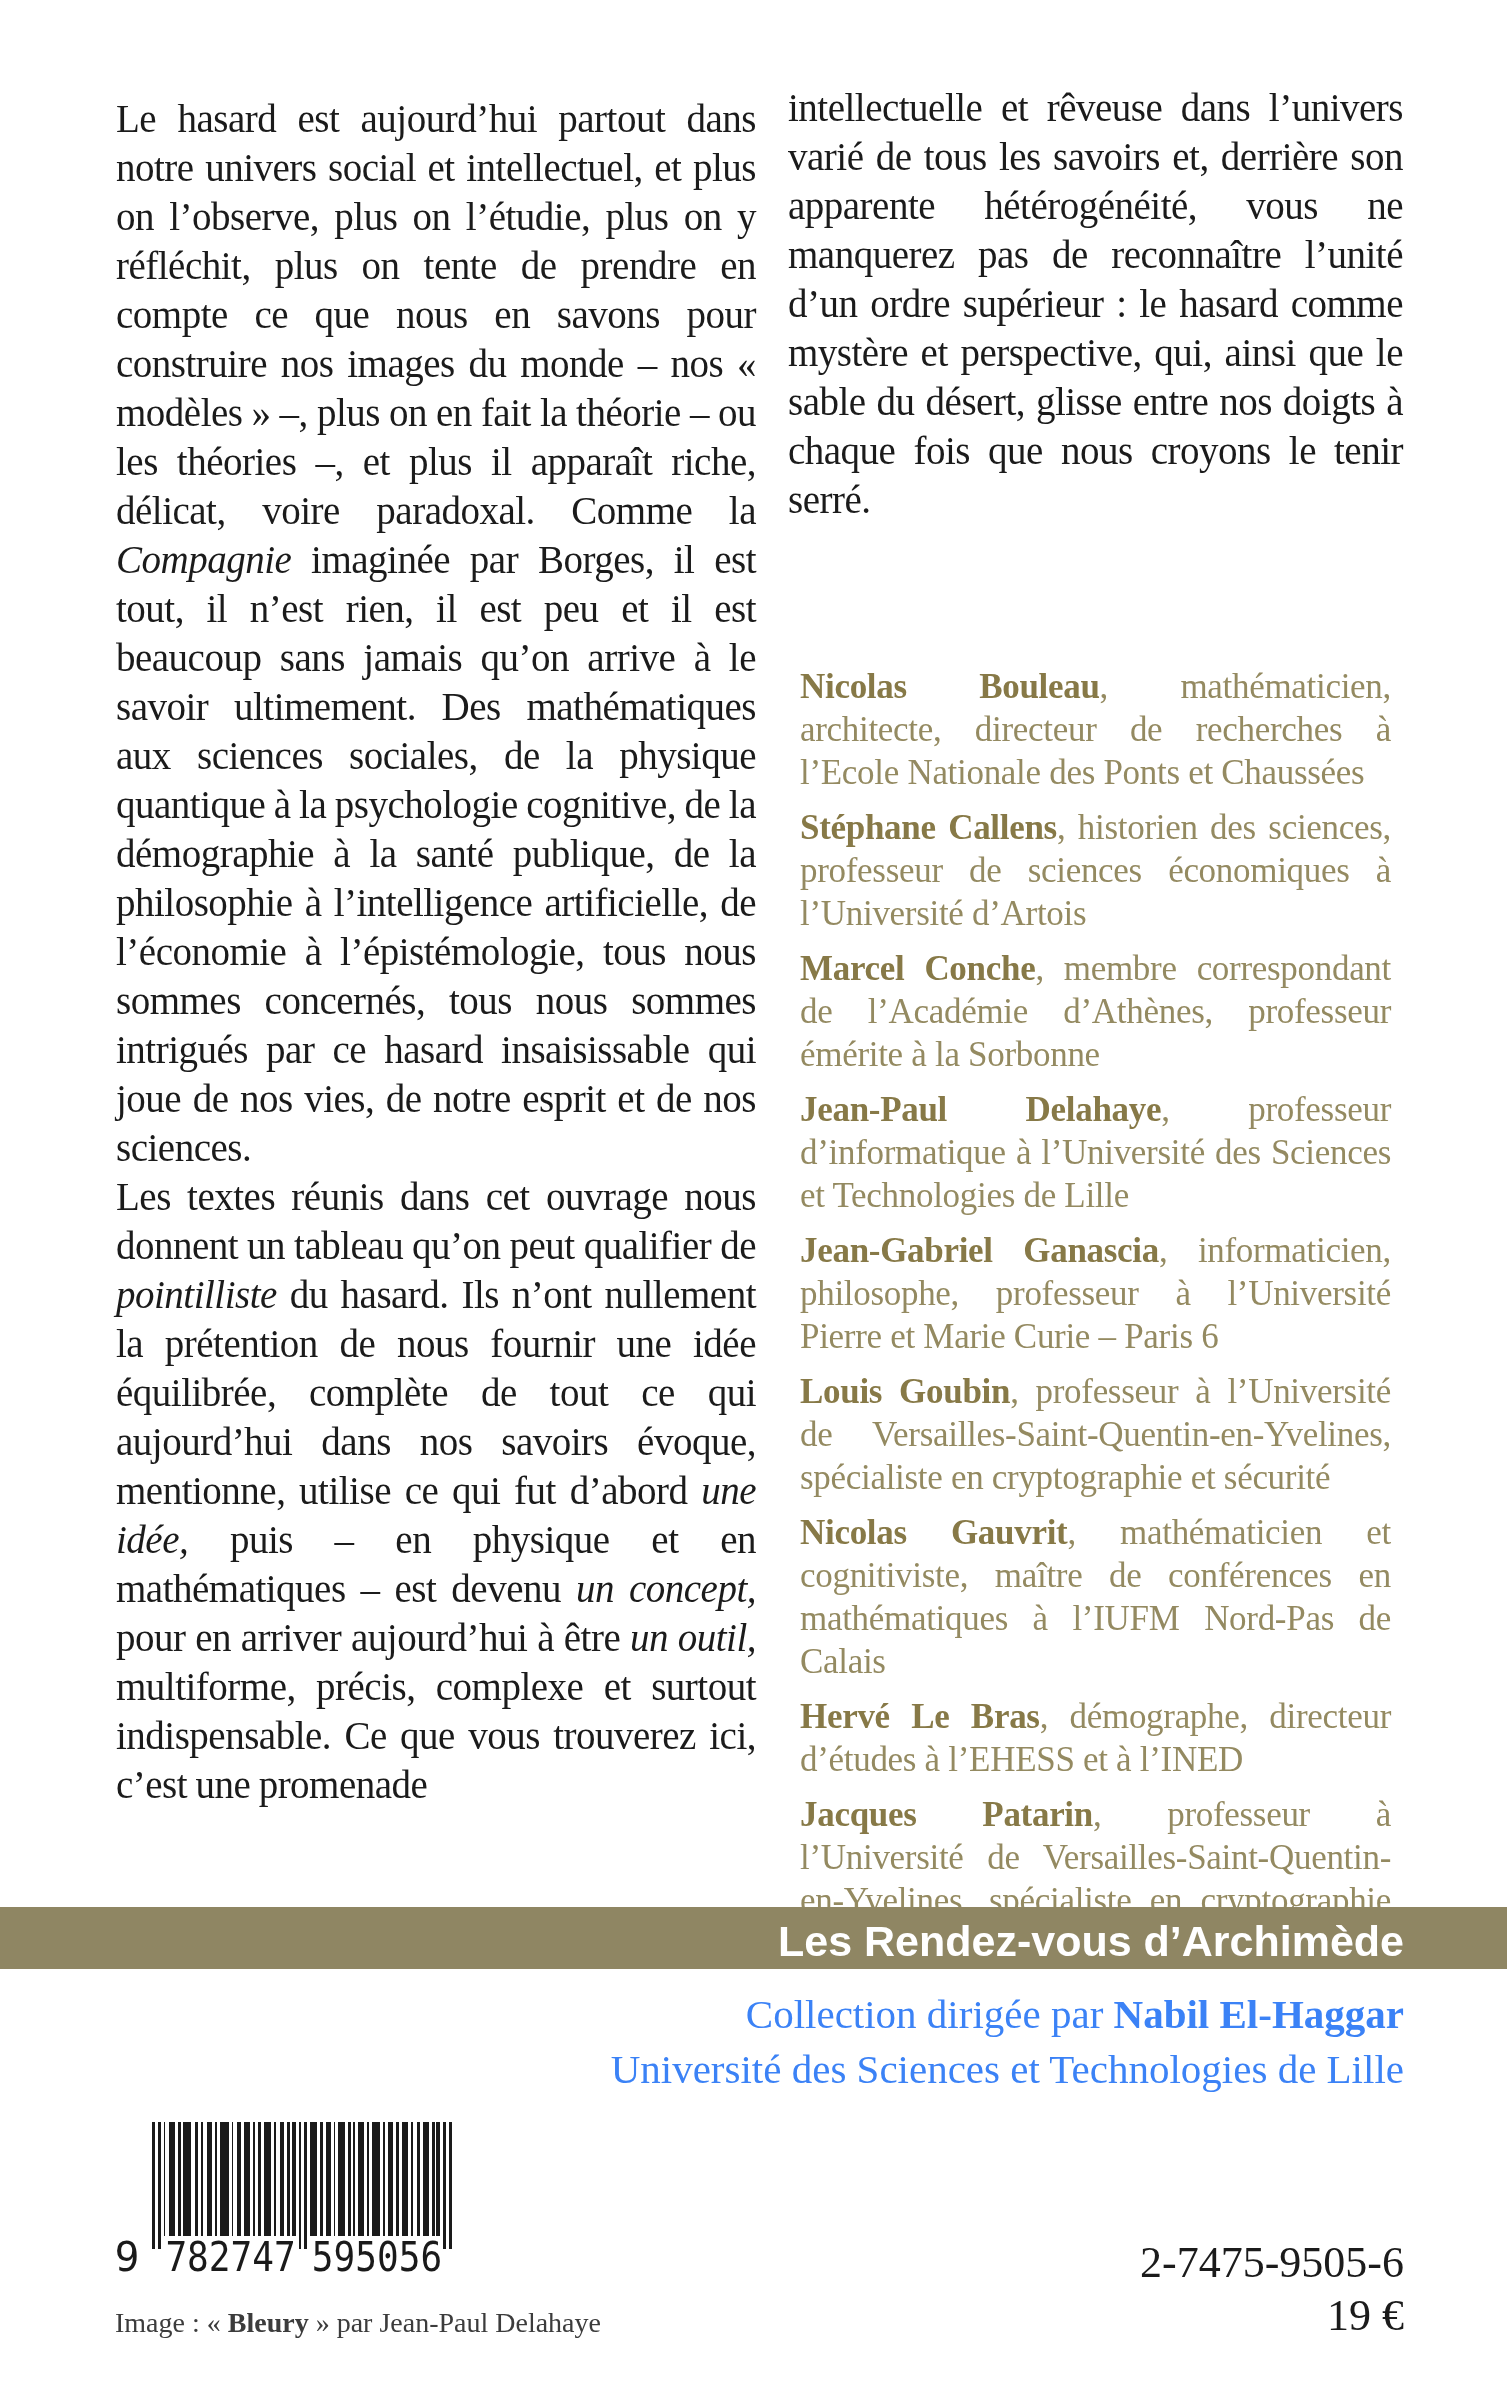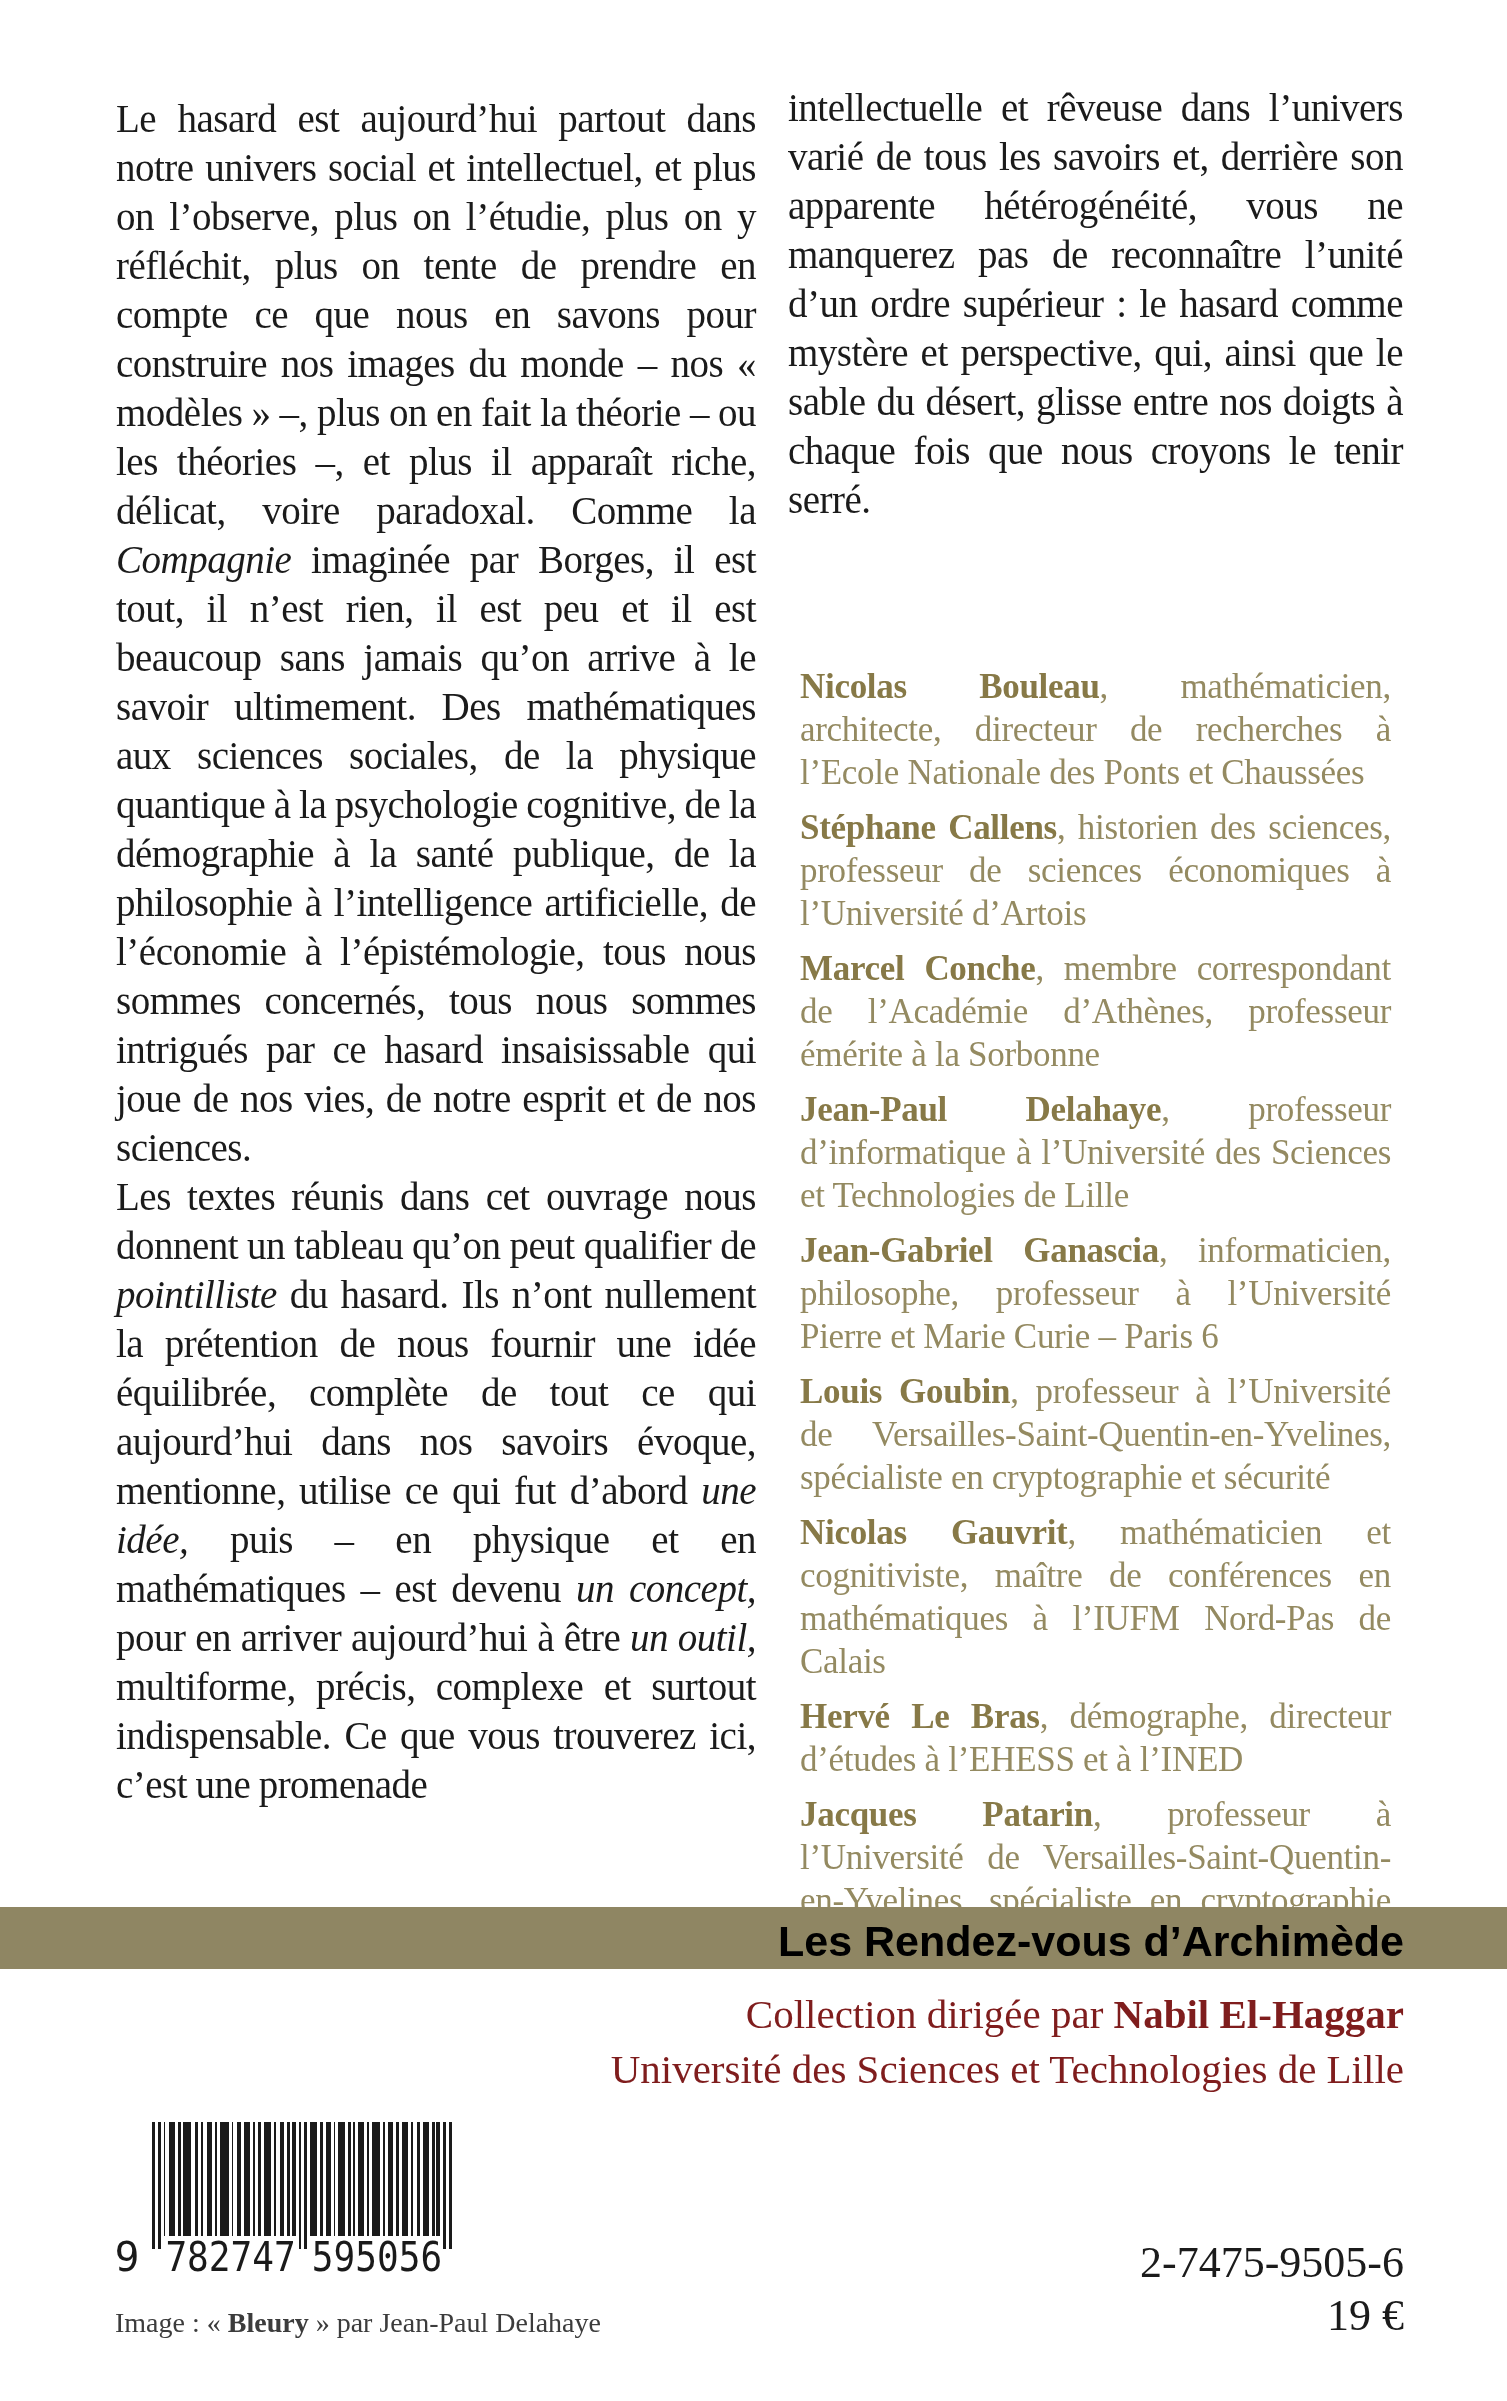--- a/index.html
+++ b/index.html
@@ -38,28 +38,28 @@
     position:absolute;left:0;top:1907px;width:1508px;height:62px;
     background:#8F8663;
     display:flex;align-items:flex-end;justify-content:flex-end;
     padding:0 104px 3.8px 0;box-sizing:border-box;
   }
   .band-title{
     font-family:"Liberation Sans", sans-serif;
     font-weight:bold;
     font-size:43px;
     line-height:1.1;
-    color:#000000;
+    color:#ffffff;
     white-space:nowrap;
   }
   .collection{
     position:absolute;right:104px;top:1987px;
     text-align:right;
     font-size:41px;line-height:55px;
-    color:#7f1d1d;
+    color:#3b82f6;
     white-space:nowrap;
   }
   .bold{font-weight:bold;}
   .barcode-wrap{position:absolute;left:112px;top:2122px;}
   .barcode-digits{
     font-family:"DejaVu Sans Mono","Liberation Mono",monospace;
     font-size:44px;
     fill:#1a1a1a;
   }
   .credit{

